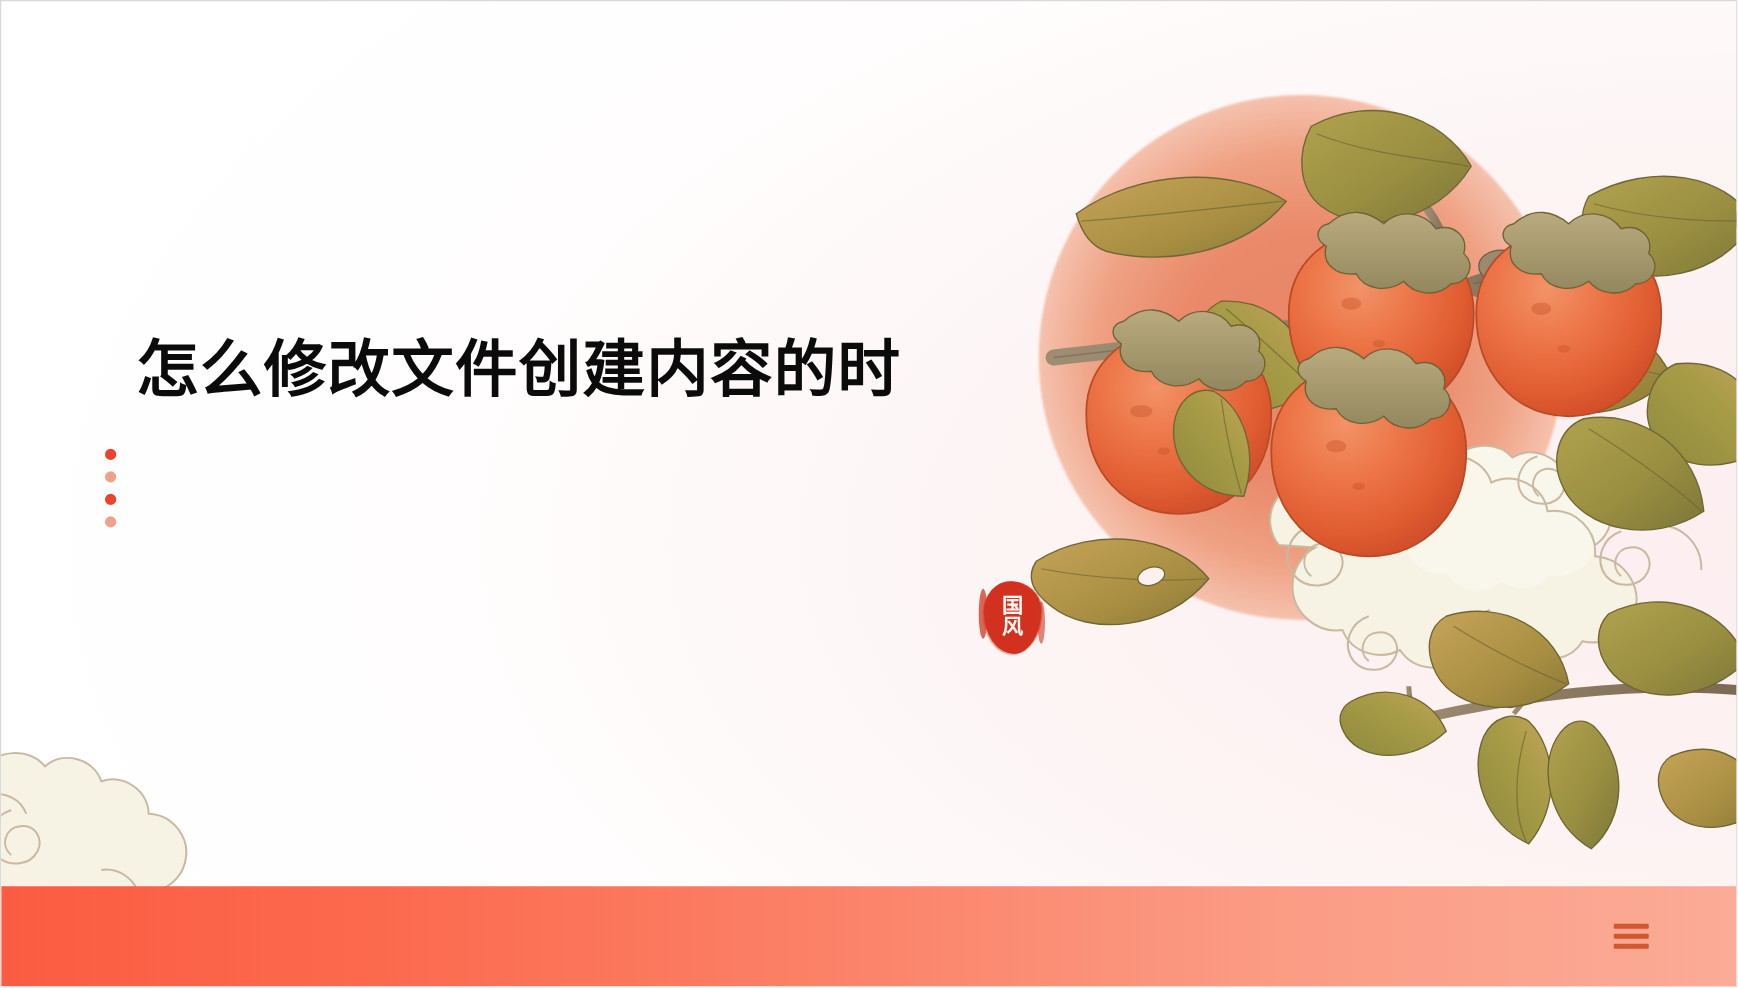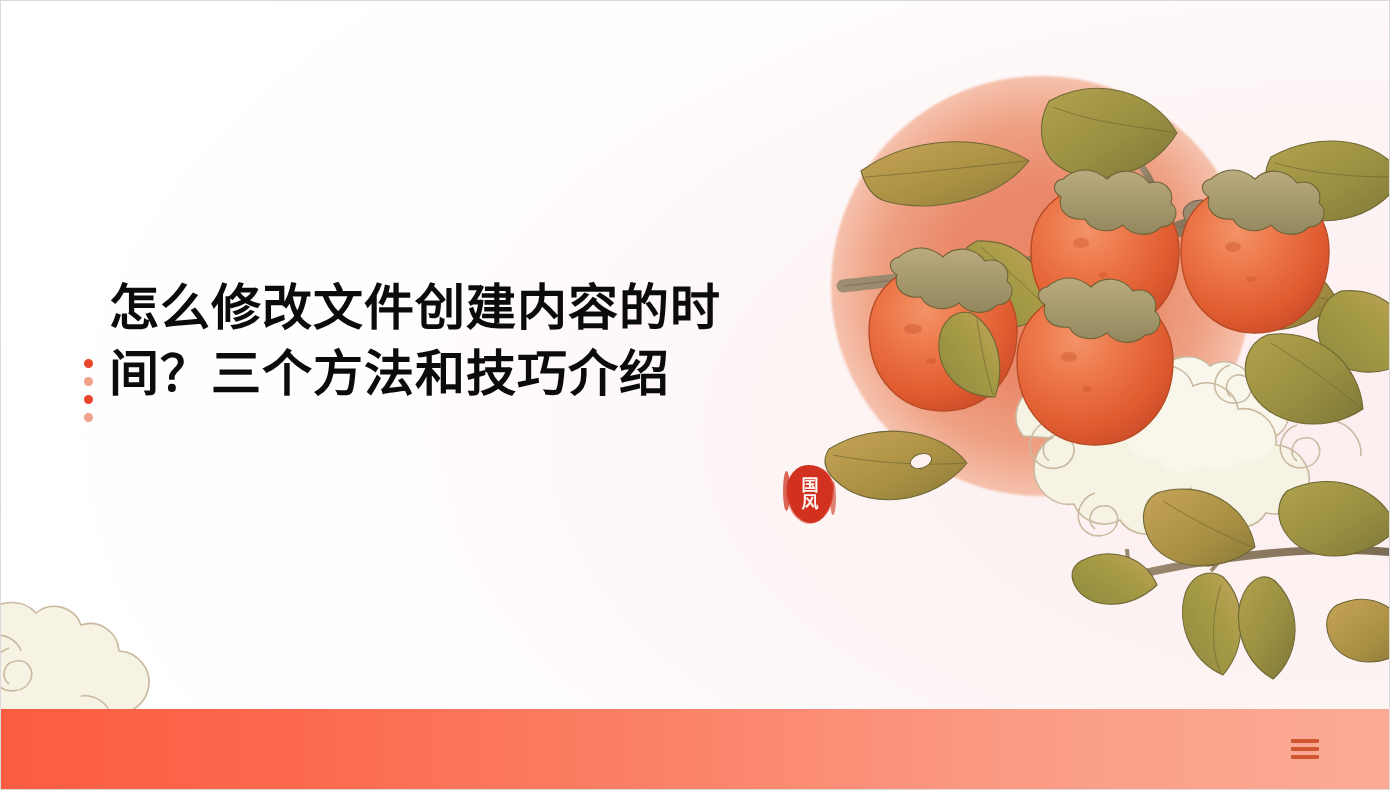--- a/index.html
+++ b/index.html
@@ -63,21 +63,21 @@
     position:absolute;inset:0;
     display:flex;flex-direction:column;
     align-items:center;justify-content:center;
     color:#fdf6f2;font-size:17px;line-height:1.02;
     font-weight:700;letter-spacing:0;
     font-family:"DejaVu Sans","Liberation Sans",sans-serif;
   }
 
   
   .title-block{
-    position:absolute;left:108px;top:274px;width:770px;
+    position:absolute;left:108px;top:262px;width:770px;
   }
   .title-line{
     font-size:50px;
     font-weight:900;
     color:#0b0b0b;
     line-height:1.32;
     letter-spacing:1px;
     white-space:nowrap;
     font-family:"DejaVu Sans","Liberation Sans",sans-serif;
   }
@@ -291,21 +291,20 @@
 
   <div class="dots">
     <span class="dot" style="background:#e8452a"></span>
     <span class="dot" style="background:#f0a189"></span>
     <span class="dot" style="background:#e8452a"></span>
     <span class="dot" style="background:#f0a189"></span>
   </div>
 
   <div class="title-block">
     <div class="title-line">怎么修改文件创建内容的时</div>
-    <div class="title-line">间？三个方法和技巧介绍</div>
   </div>
 
   <div class="bottom-bar">
     <button class="menu-btn" aria-label="menu">
       <span></span>
       <span></span>
       <span></span>
     </button>
   </div>
 

